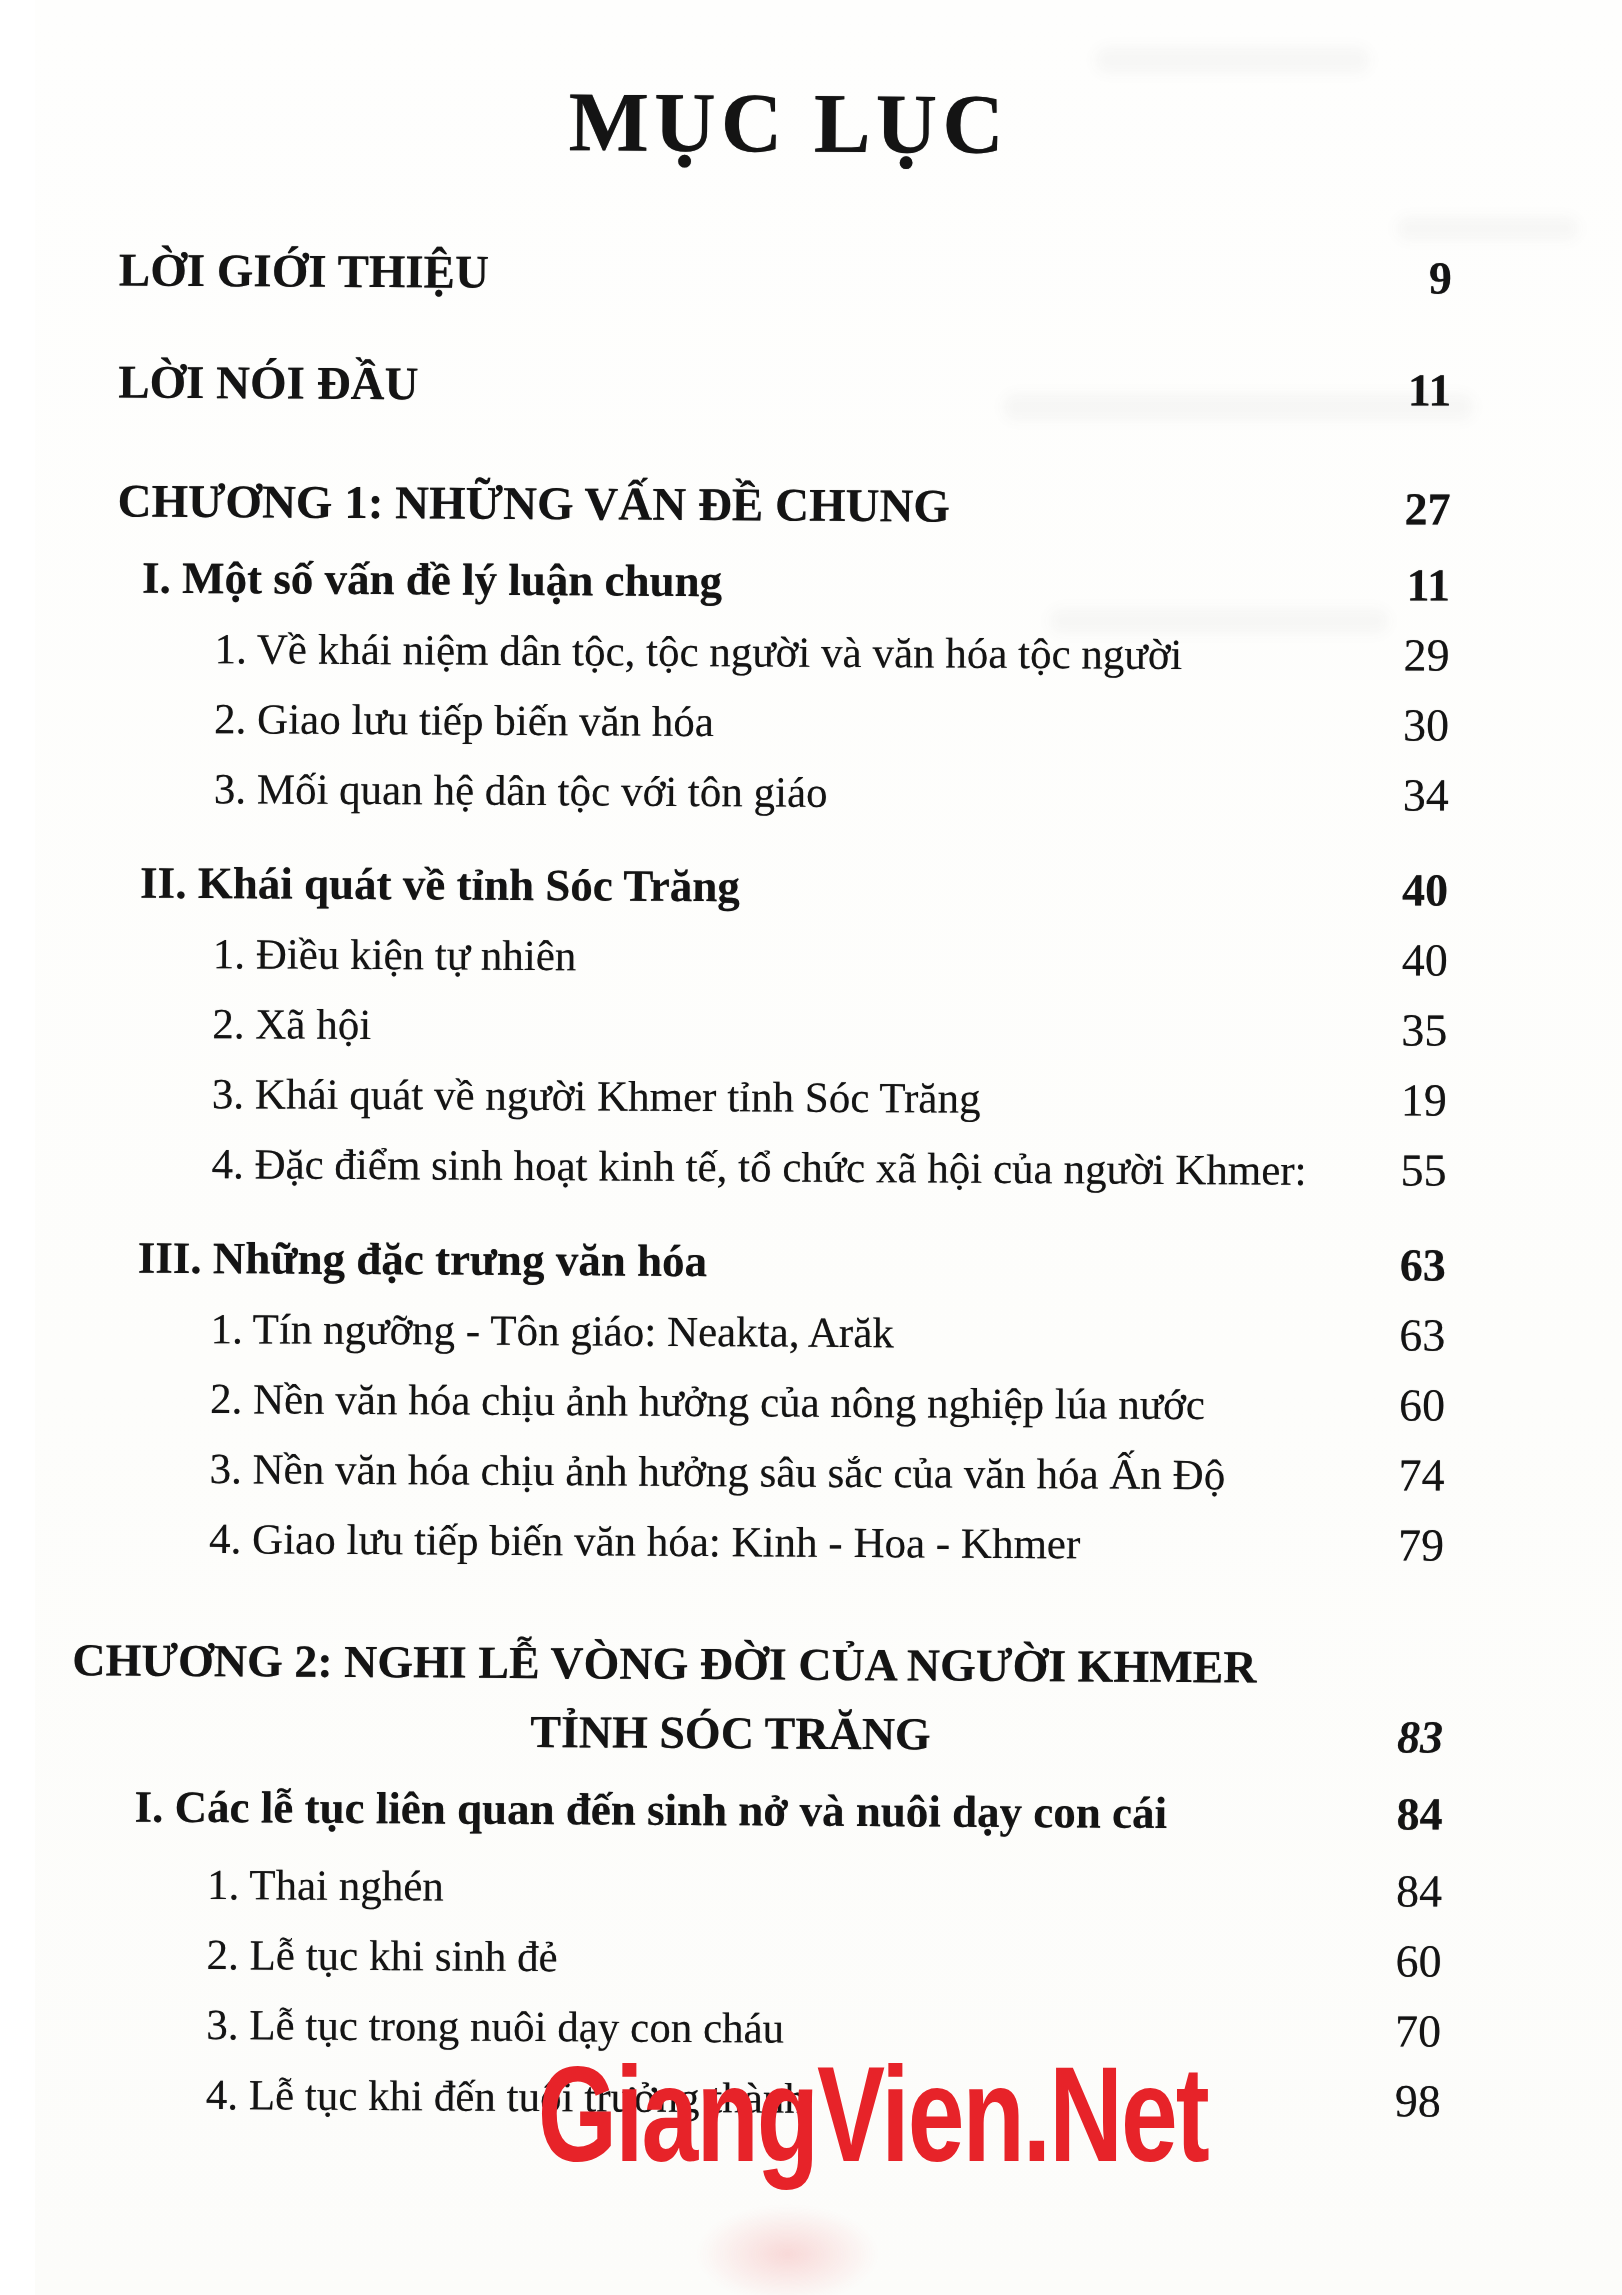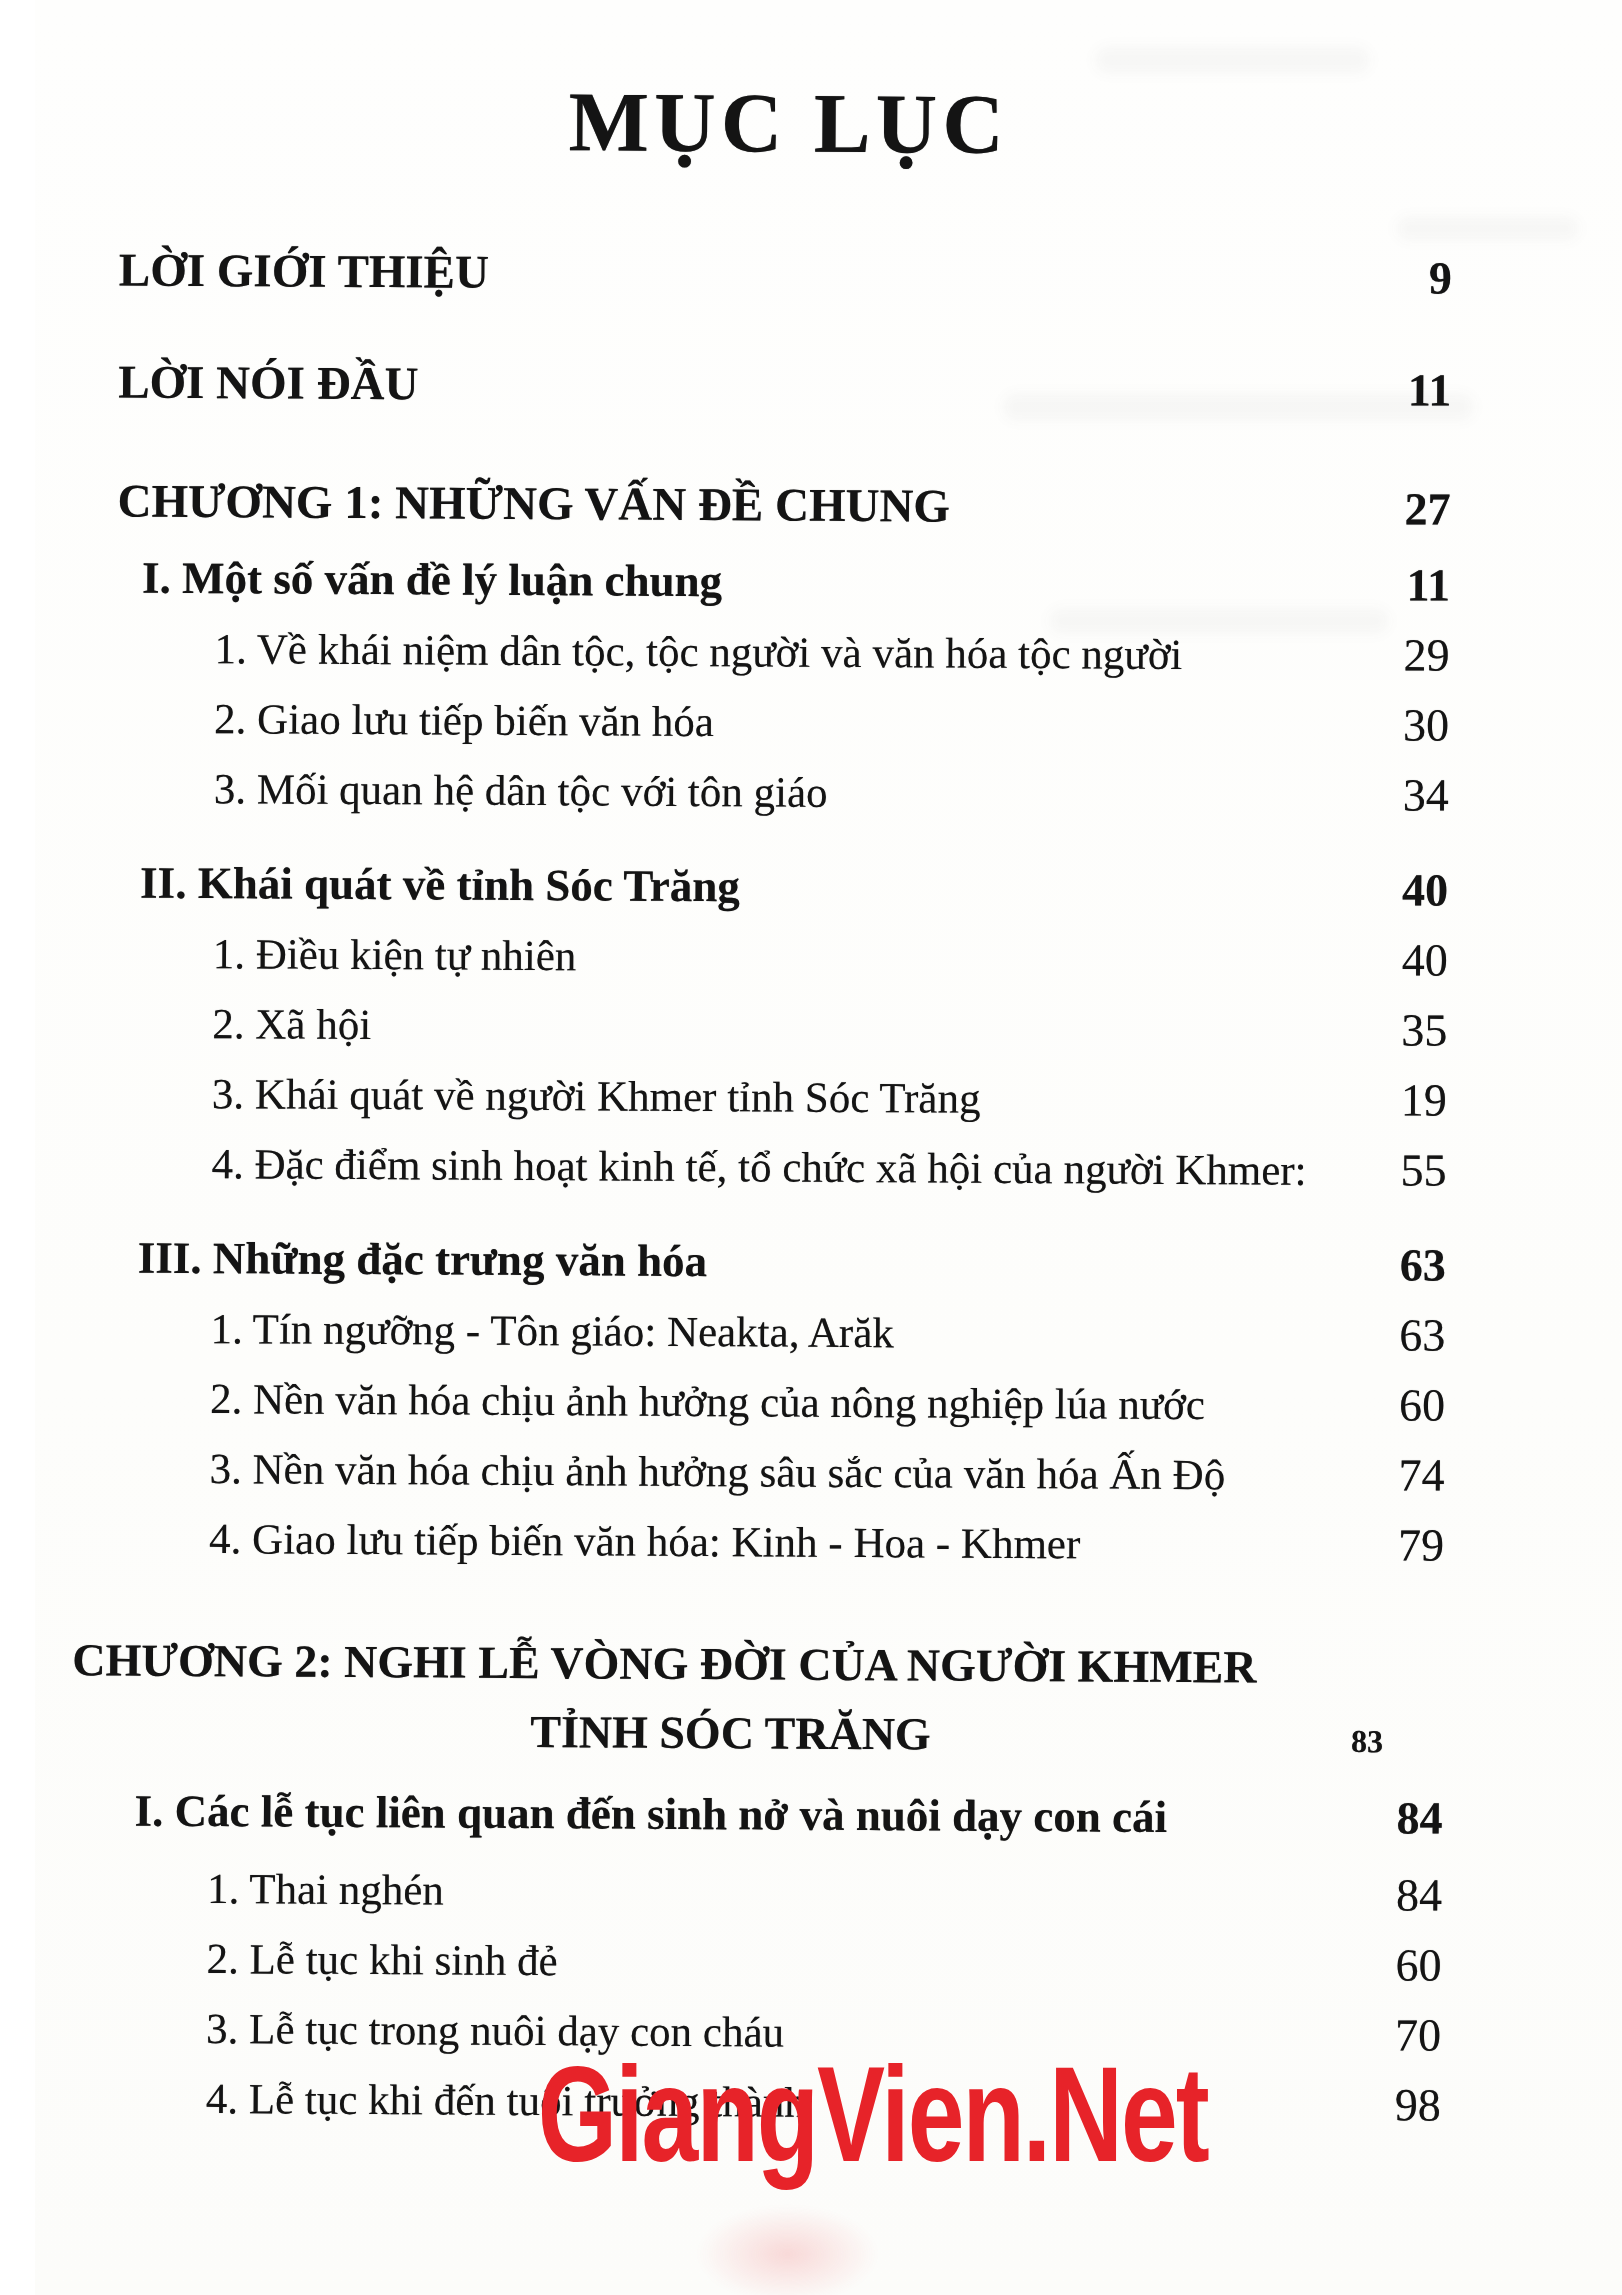--- a/index.html
+++ b/index.html
@@ -90,21 +90,21 @@
     margin-left:-38px;
     line-height:48px;
     white-space:nowrap;
   }
   .chapter2 .c2-line2{
     display:flex;align-items:baseline;
     margin-top:21px;
     line-height:48px;
   }
   .chapter2 .c2-line2 .l2{flex:1;text-align:center;}
-  .chapter2 .c2-line2 .pg{width:92px;text-align:left;font-size:32px;}
+  .chapter2 .c2-line2 .pg{width:92px;text-align:right;font-size:46px;font-style:italic;}
 
   .watermark{
     position:absolute;
     left:50%;top:2046px;
     transform:translateX(-47%) scaleX(0.75);
     transform-origin:center top;
     font-family:"Liberation Sans","DejaVu Sans",sans-serif;
     font-weight:700;
     font-size:136px;
     letter-spacing:-2.6px;

